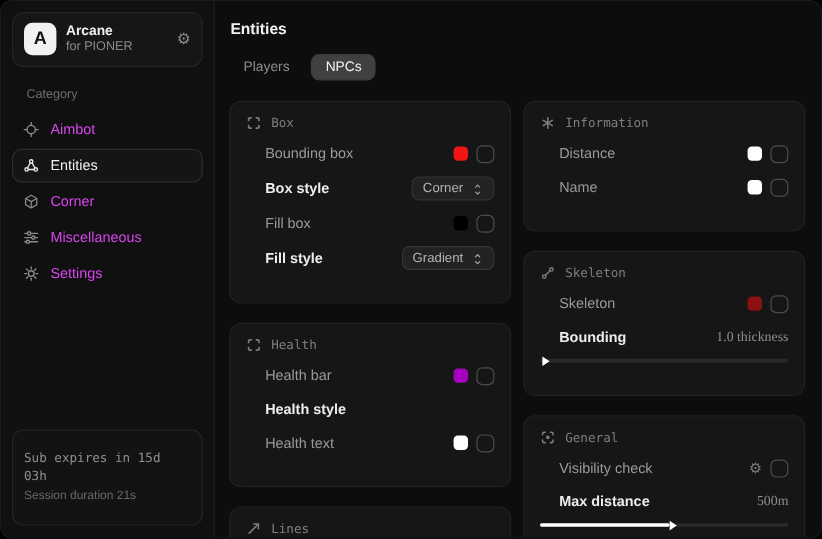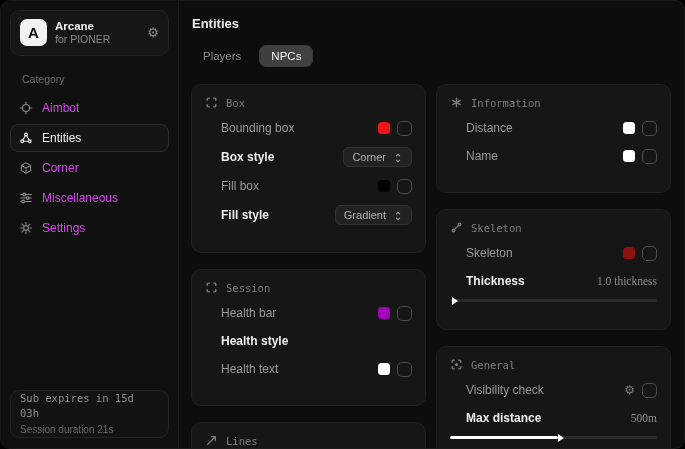--- a/index.html
+++ b/index.html
@@ -29,21 +29,21 @@
   .category-label { color:#6d6d6d; font-size:10.5px; margin:17px 6px 8px 12px; }
   .nav-item {
     display:flex; align-items:center; gap:9px; padding:6px 8px; margin:1px 0;
     color:#d946ef; font-size:12px; border-radius:8px; border:1px solid transparent; cursor:pointer;
   }
   .nav-item .nav-icon { width:14px; height:14px; color:#8a8a8a; display:flex; }
   .nav-item.active { background:#151515; border-color:#2d2d2d; color:#f2f2f2; }
   .nav-item.active .nav-icon { color:#e8e8e8; }
   .sidebar-footer {
     margin-top:auto; background:#131313; border:1px solid #242424; border-radius:9px;
-    padding:0 9px; line-height:1.5;
+    padding:16px 9px; line-height:1.5;
   }
   .footer-line1 { font-family:"DejaVu Sans Mono", monospace; font-size:10.5px; color:#8f8f8f; }
   .footer-line2 { font-size:10px; color:#696969; }
   
   .main { flex:1; padding:13px 13px 13px 12px; overflow:hidden; }
   .page-title { color:#f2f2f2; font-size:13px; font-weight:bold; margin:2px 0 14px 1px; }
   .tabs { display:flex; gap:6px; margin-bottom:17px; }
   .tab {
     font-size:11.5px; color:#8f8f8f; padding:4px 11px; border-radius:7px;
     border:1px solid transparent; cursor:pointer;
@@ -241,21 +241,21 @@
         <section class="card">
           <div class="card-header">
             <span class="hicon">
               <svg viewBox="0 0 24 24" fill="none" stroke="currentColor" stroke-width="2.6" stroke-linecap="round">
                 <path d="M4 8V6a2 2 0 0 1 2-2h2"></path>
                   <path d="M16 4h2a2 2 0 0 1 2 2v2"></path>
                 <path d="M20 16v2a2 2 0 0 1-2 2h-2"></path>
                   <path d="M8 20H6a2 2 0 0 1-2-2v-2"></path>
               </svg>
             </span>
-            <span>Session</span>
+            <span>Health</span>
           </div>
           <div class="row">
             <span class="row-label">Health bar</span>
             <span class="row-right">
               <span class="swatch" style="background: rgb(164, 0, 189);"></span>
               <span class="checkbox"></span>
             </span>
           </div>
           <div class="row">
             <span class="row-label em">Health style</span>
@@ -331,21 +331,21 @@
             <span>Skeleton</span>
           </div>
           <div class="row">
             <span class="row-label">Skeleton</span>
             <span class="row-right">
               <span class="swatch" style="background: rgb(140, 18, 18);"></span>
               <span class="checkbox"></span>
             </span>
           </div>
           <div class="row">
-            <span class="row-label em">Thickness</span>
+            <span class="row-label em">Bounding</span>
             <span class="value-text">1.0 thickness</span>
           </div>
           <div class="slider">
             <span class="fill ghost" style="width: 1%;">
               <span class="handle"></span>
             </span>
           </div>
         </section>
 
         <section class="card">

